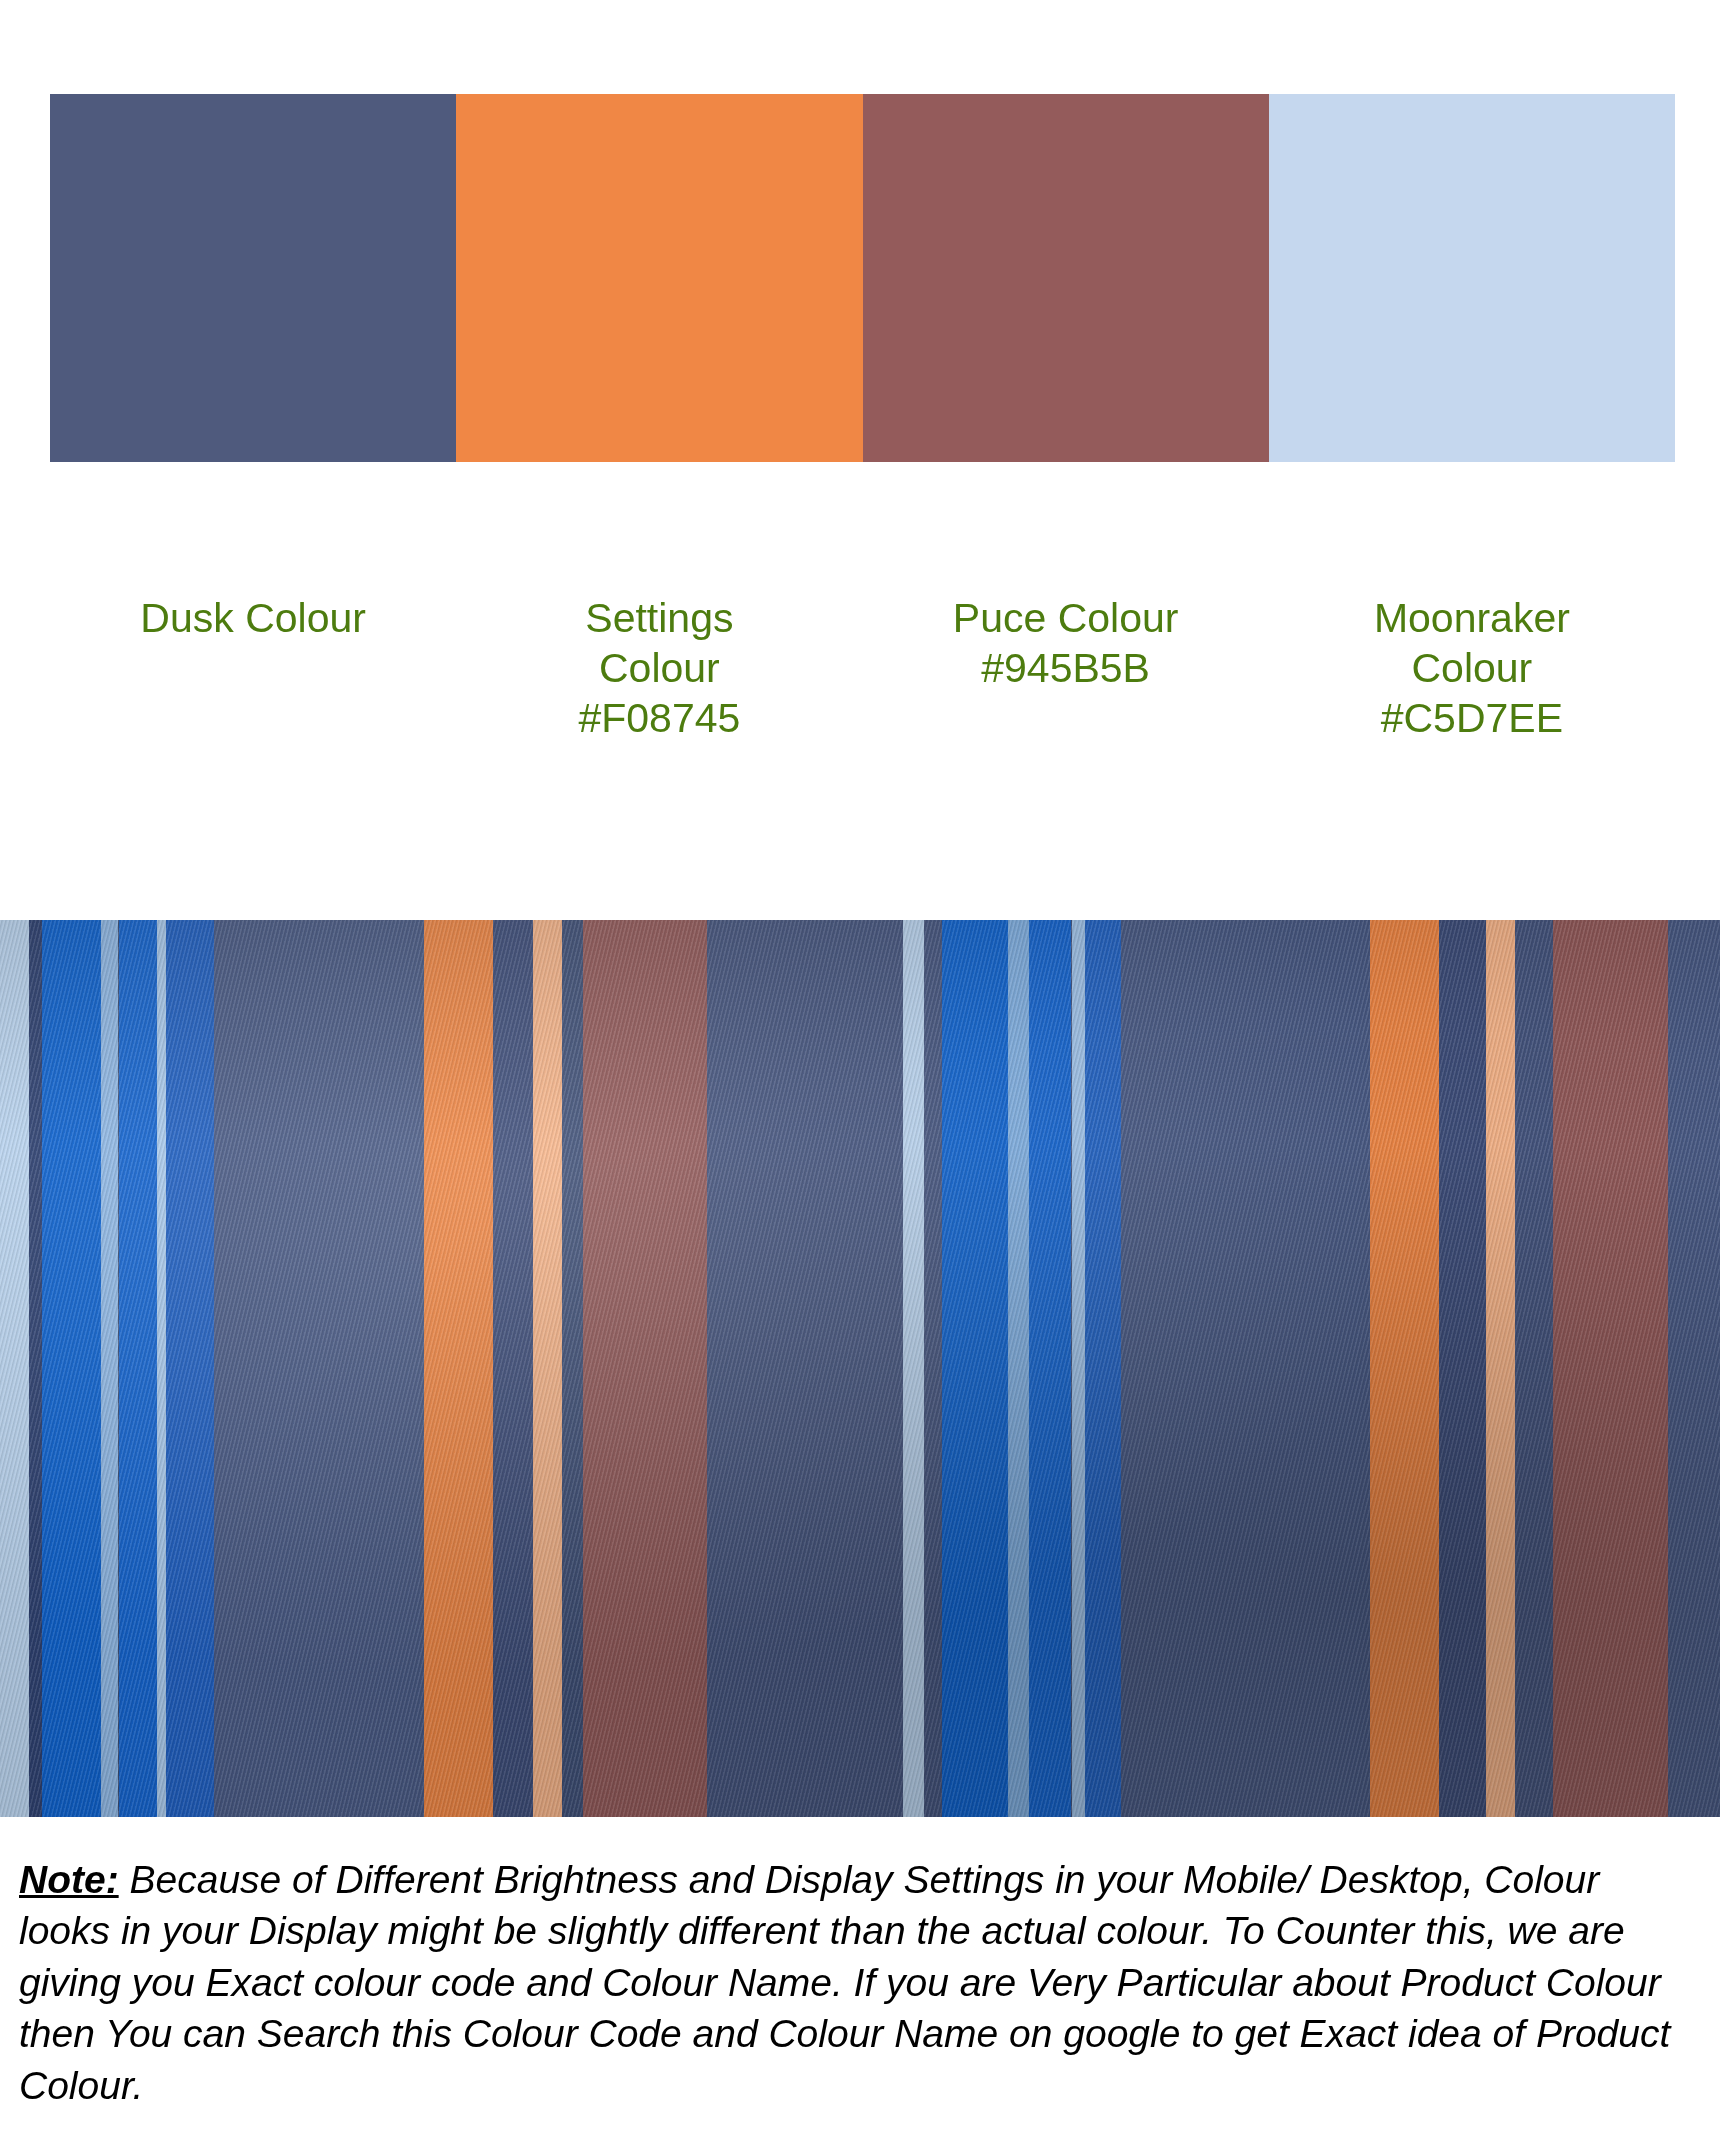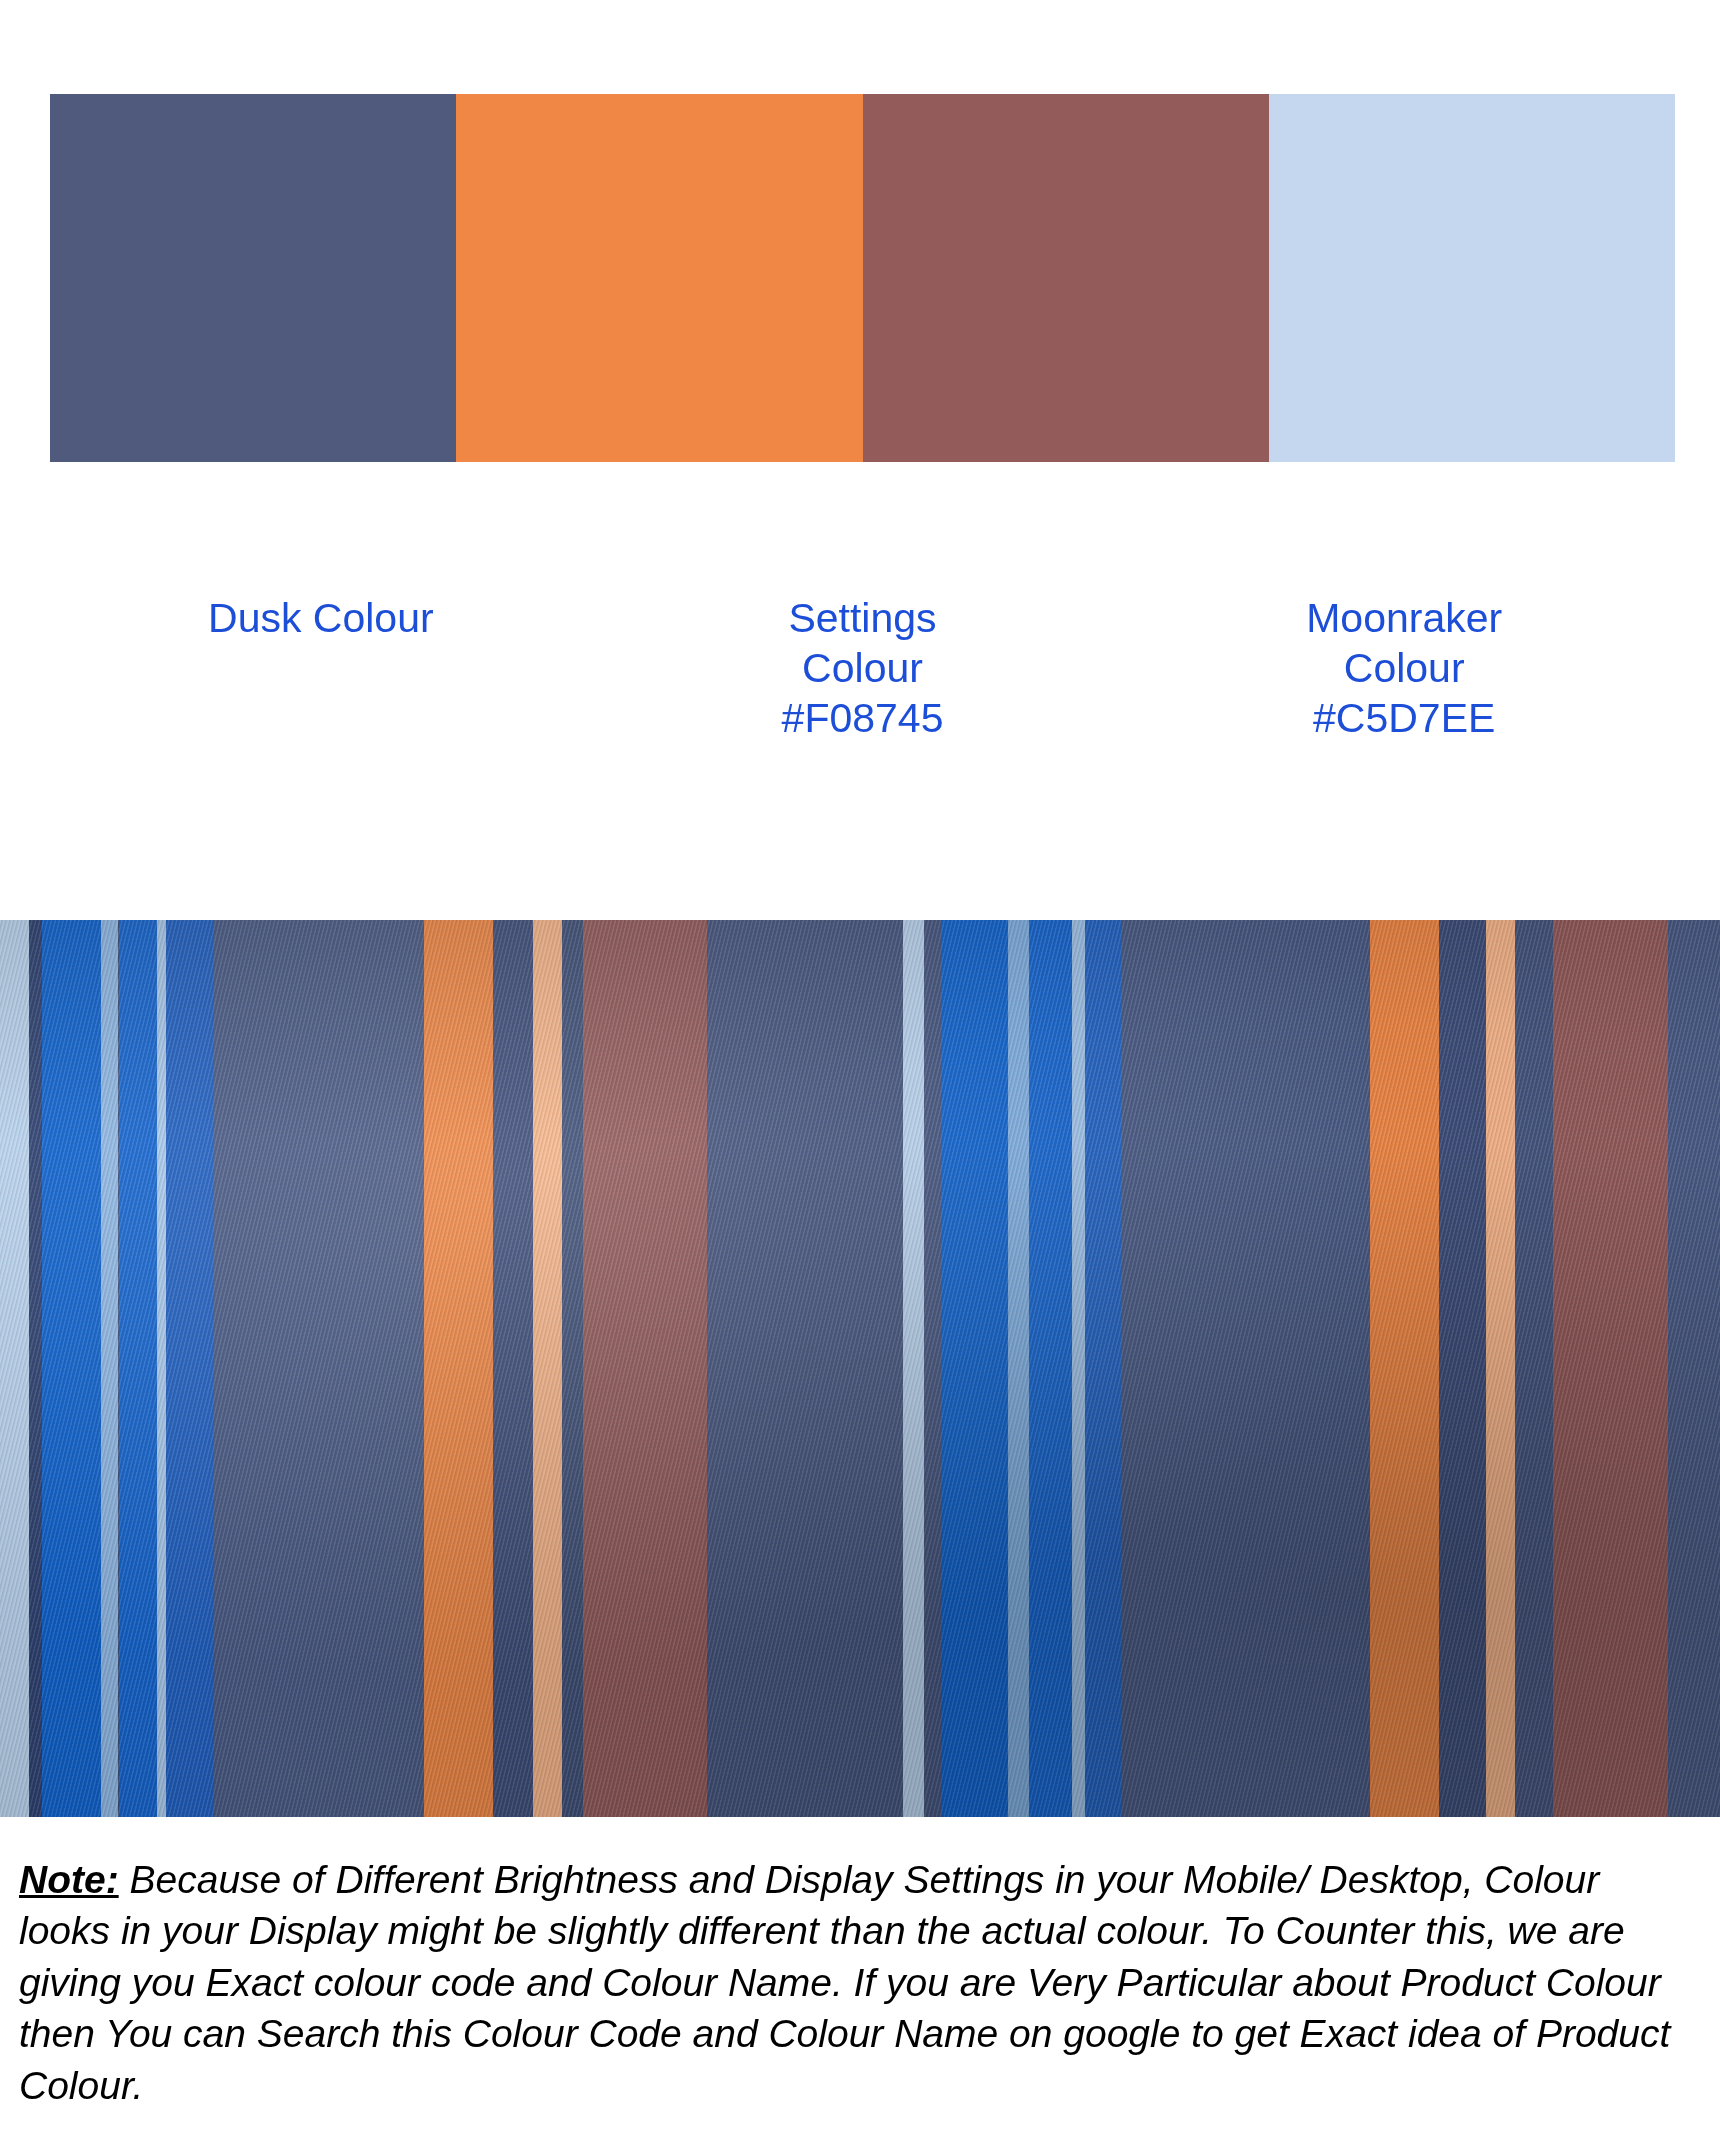--- a/index.html
+++ b/index.html
@@ -37,21 +37,21 @@
     left: 50px;
     top: 593px;
     width: 1625px;
     display: flex;
   }
   .label-cell {
     flex: 1 1 0;
     text-align: center;
     font-size: 41px;
     line-height: 1.22;
-    color: #1d4ed8;
+    color: #4d7c0f;
     padding: 0 9.6px;
   }
   .label-cell .cname { display: block; }
   .label-cell .chex { display: block; }
 
   
   .fabric {
     position: absolute;
     left: 0;
     top: 920px;
@@ -122,20 +122,24 @@
   <div class="labels">
     <div class="label-cell">
       <span class="cname">Dusk Colour</span>
     </div>
     <div class="label-cell">
       <span class="cname">Settings</span>
       <span class="cname">Colour</span>
       <span class="chex">#F08745</span>
     </div>
     <div class="label-cell">
+      <span class="cname">Puce Colour</span>
+      <span class="chex">#945B5B</span>
+    </div>
+    <div class="label-cell">
       <span class="cname">Moonraker</span>
       <span class="cname">Colour</span>
       <span class="chex">#C5D7EE</span>
     </div>
   </div>
 
   <div class="fabric">
 
     <div class="stripe" style="left:0px;   width:29px;  background:#B9D3EE;"></div>
     <div class="stripe" style="left:29px;  width:13.4px;  background:#2F4272;"></div>

